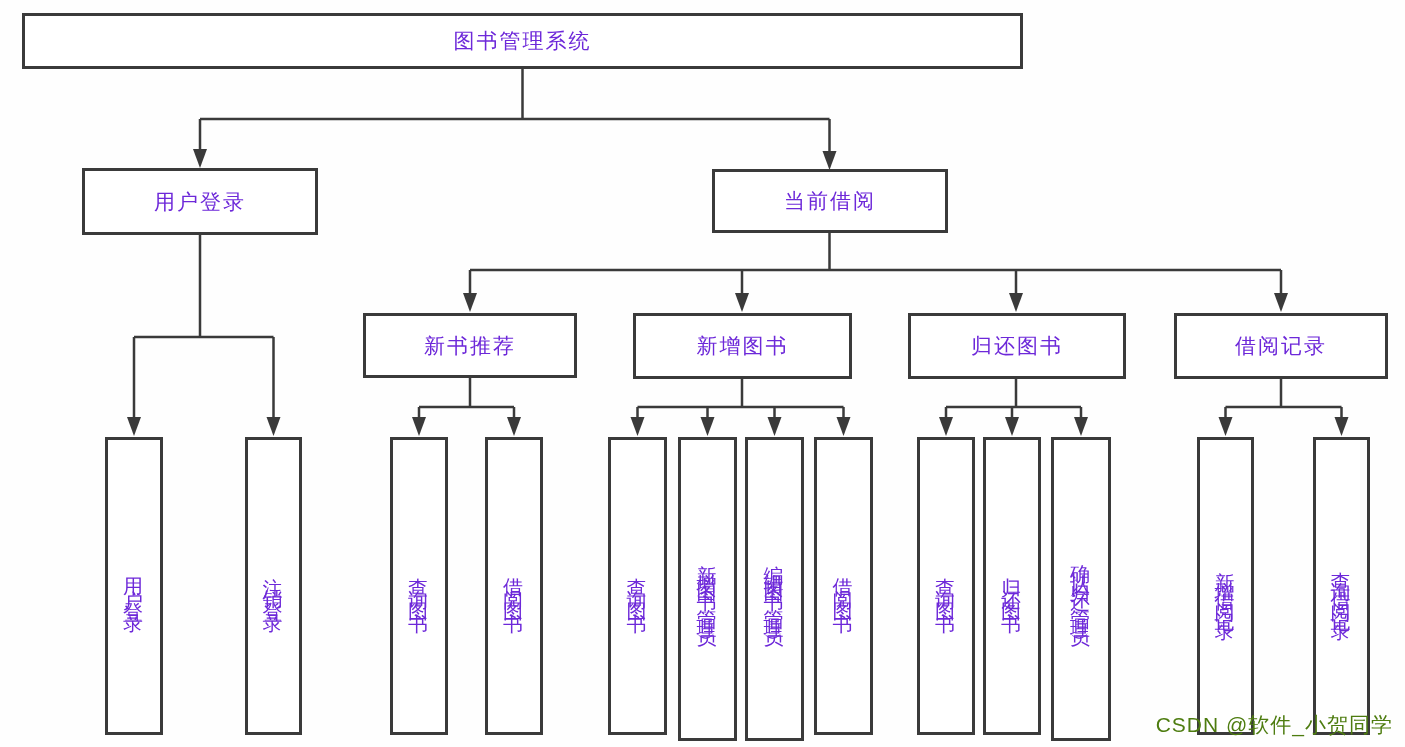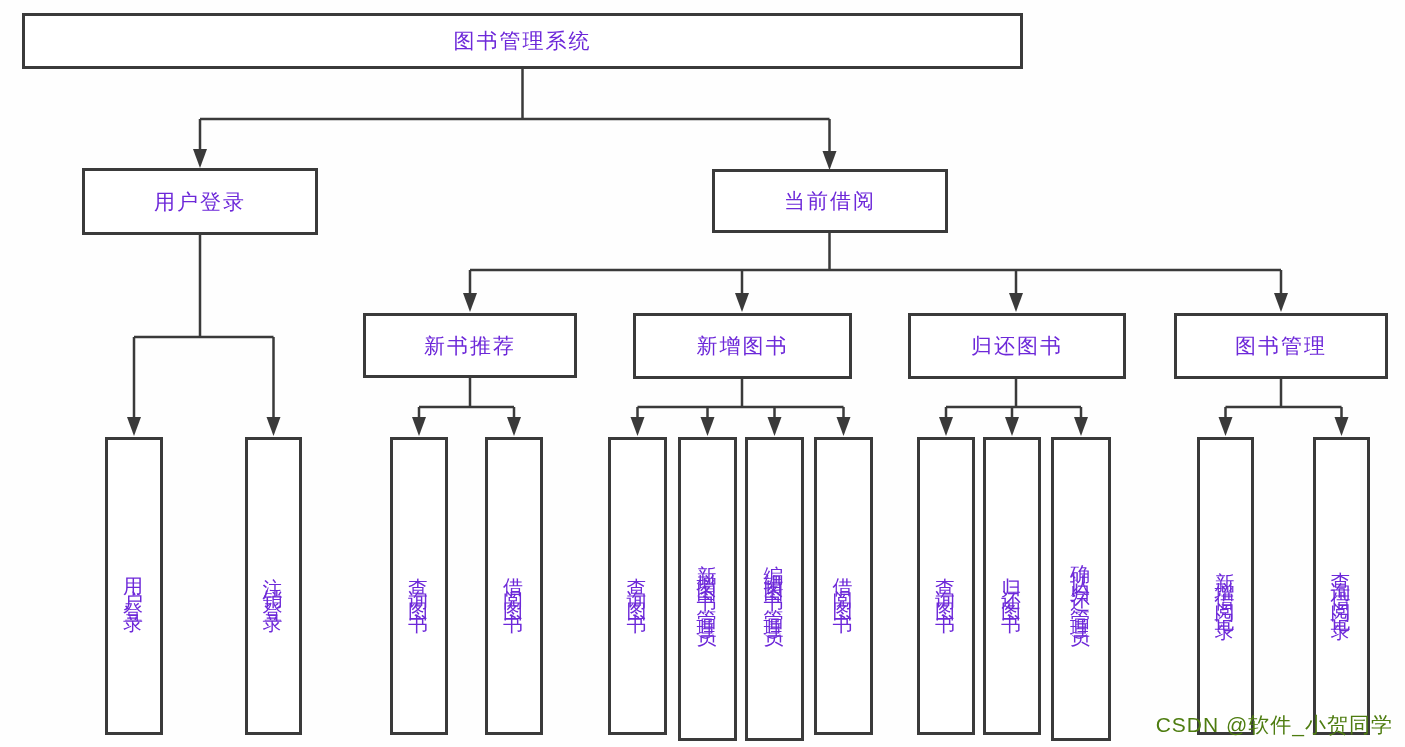--- a/index.html
+++ b/index.html
@@ -110,21 +110,21 @@
   <div class="node" style="left:363px; top:313px; width:214px; height:65px;">
     <span class="h-label">新书推荐</span>
   </div>
   <div class="node" style="left:633px; top:313px; width:219px; height:66px;">
     <span class="h-label">新增图书</span>
   </div>
   <div class="node" style="left:908px; top:313px; width:218px; height:66px;">
     <span class="h-label">归还图书</span>
   </div>
   <div class="node" style="left:1174px; top:313px; width:214px; height:66px;">
-    <span class="h-label">图书管理</span>
+    <span class="h-label">借阅记录</span>
   </div>
 
   <div class="node" style="left:105px; top:437px; width:58px; height:298px;">
     <span class="v-label sp4">用户登录</span>
   </div>
   <div class="node" style="left:245px; top:437px; width:57px; height:298px;">
     <span class="v-label sp4">注销登录</span>
   </div>
 
   <div class="node" style="left:390px; top:437px; width:58px; height:298px;">

